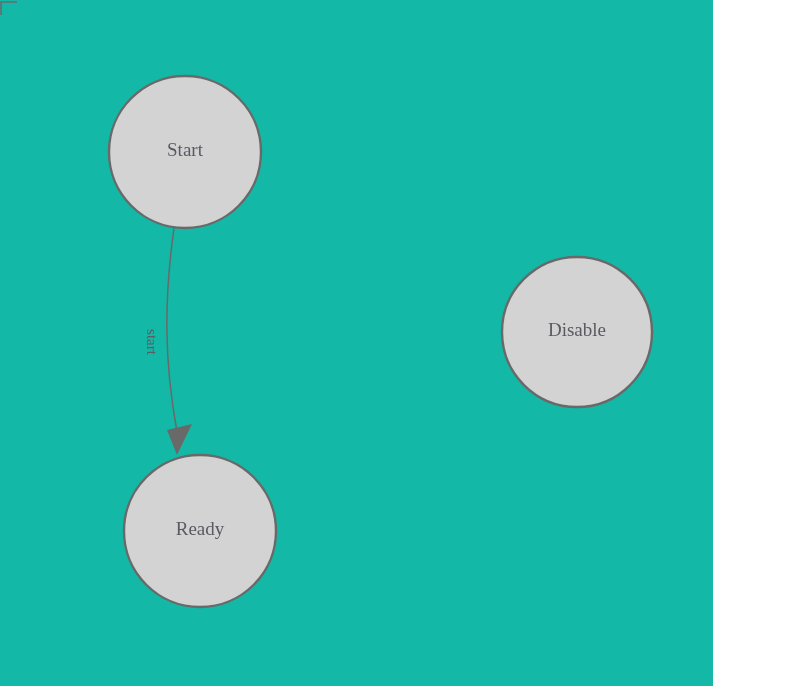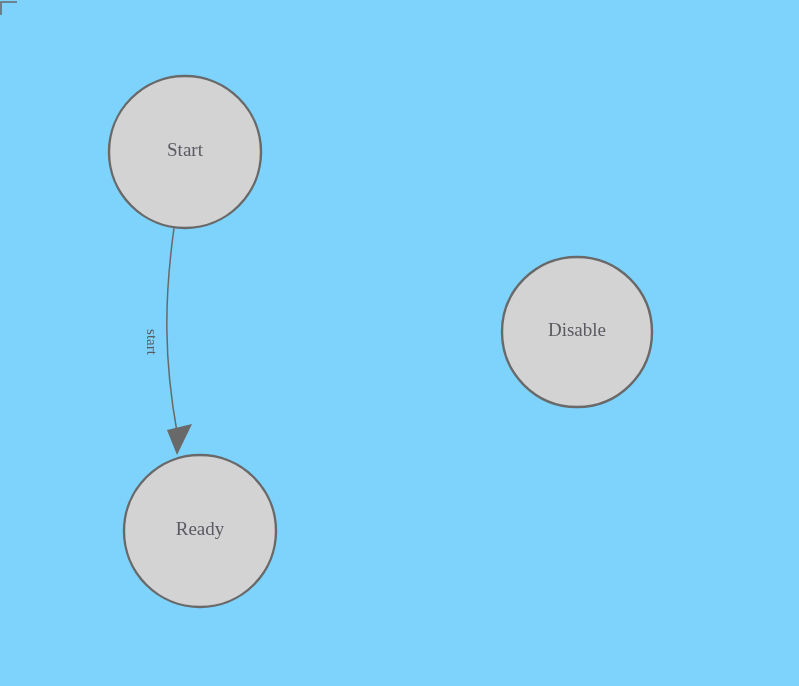--- a/index.html
+++ b/index.html
@@ -6,23 +6,23 @@
   html, body {
     margin: 0;
     padding: 0;
     background: #ffffff;
   }
   body {
     font-family: "Liberation Serif", "DejaVu Serif", serif;
   }
   #canvas {
     position: relative;
-    width: 799px;
+    width: 713px;
     height: 686px;
-    background: #7dd3fc;
+    background: #14b8a6;
     overflow: hidden;
   }
   #diagram-svg {
     position: absolute;
     left: 0;
     top: 0;
     width: 799px;
     height: 686px;
   }
   .node-circle {

